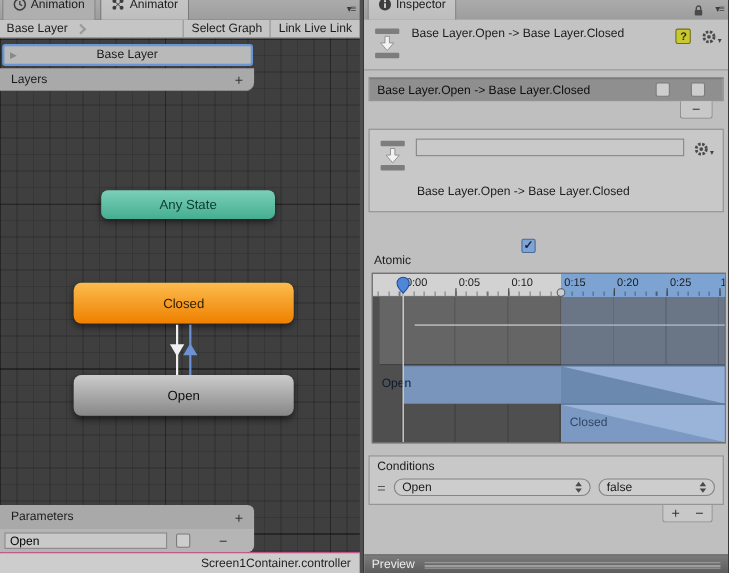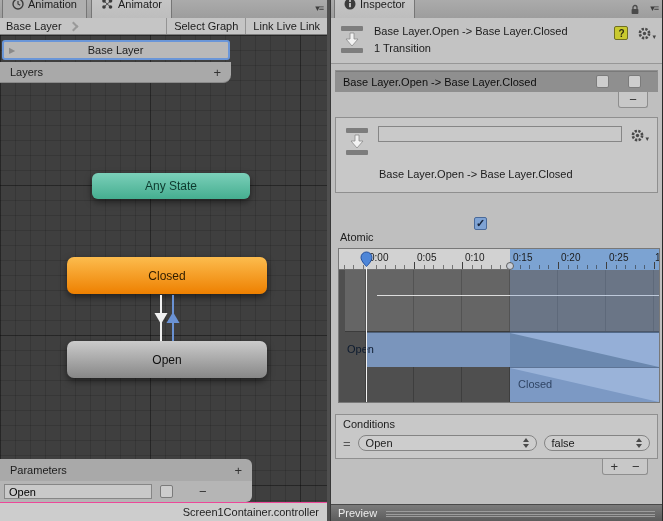--- a/index.html
+++ b/index.html
@@ -46,21 +46,21 @@
                 border-bottom:1px solid #8a8a8a; border-radius:0 0 8px 0;
                 display:flex; align-items:center; padding:0 10px;gap:24px; }
   .layers-bar .ttl { flex:1; }
 
   .node { position:absolute; display:flex; align-items:center; justify-content:center;
           border-radius:7px; box-shadow:0 3px 7px rgba(0,0,0,.5); font-size:12px; cursor:pointer; }
   .node-any    { left:92px; top:138px; width:158px; height:26px; background:linear-gradient(#7BCFB9,#45AE90); color:#0E3A2F; border-radius:6px; }
   .node-closed { left:67px; top:222px; width:200px; height:37px; background:linear-gradient(#FCBC4E,#EE8000); color:#2f1d00; }
   .node-open   { left:67px; top:306px; width:200px; height:37px; background:linear-gradient(#CBCBCB,#878787); color:#101010; }
 
-  .params { position:absolute; left:0; bottom:0; width:252px; }
+  .params { position:absolute; left:0; bottom:0; width:231px; }
   .params-header { height:22px; background:#A9A9A9; border-radius:0 6px 0 0; display:flex; align-items:center; padding:0 10px; }
   .params-header .ttl { flex:1; }
   .params-row { height:21px; background:#B5B5B5; border-radius:0 0 6px 0; display:flex; align-items:center; padding:0 4px; gap:8px; }
   .params-row input { width:148px; height:15px; background:#C9C9C9; border:1px solid #868686; font:11px "Liberation Sans",sans-serif; padding:0 4px; }
   .params-row .plusminus { margin-left:18px; }
 
   .statusbar { height:19px; background:#CDCDCD; border-top:1px solid #ec4899; display:flex;
                align-items:center; justify-content:flex-end; padding:0 8px; color:#1e1e1e; flex:none; }
 
   
@@ -249,21 +249,20 @@
     <div class="insp-body">
 
       <div class="insp-header">
         <svg width="26" height="31" viewBox="0 0 26 31">
           <rect x="2" y="2" width="22" height="5" rx="1" fill="#7d7d7d"></rect>
           <rect x="2" y="24" width="22" height="5" rx="1" fill="#7d7d7d"></rect>
           <path d="M11 9 h4 v6 h4 l-6 7 -6 -7 h4 z" fill="#F2F2F2" stroke="#8a8a8a" stroke-width="0.8"></path>
         </svg>
         <div class="insp-titles">
           <div class="insp-title">Base Layer.Open -&gt; Base Layer.Closed</div>
-          <div>1 Transition</div>
         </div>
         <div class="help-icon">?</div>
         <div class="gear-wrap">
           <svg width="15" height="15" viewBox="0 0 15 15">
             <circle cx="7.5" cy="7.5" r="4.6" fill="none" stroke="#4a4a4a" stroke-width="2.6" stroke-dasharray="2.3 1.35"></circle>
             <circle cx="7.5" cy="7.5" r="1.7" fill="#4a4a4a"></circle>
           </svg>
           <span class="gear-caret">▾</span>
         </div>
       </div>

